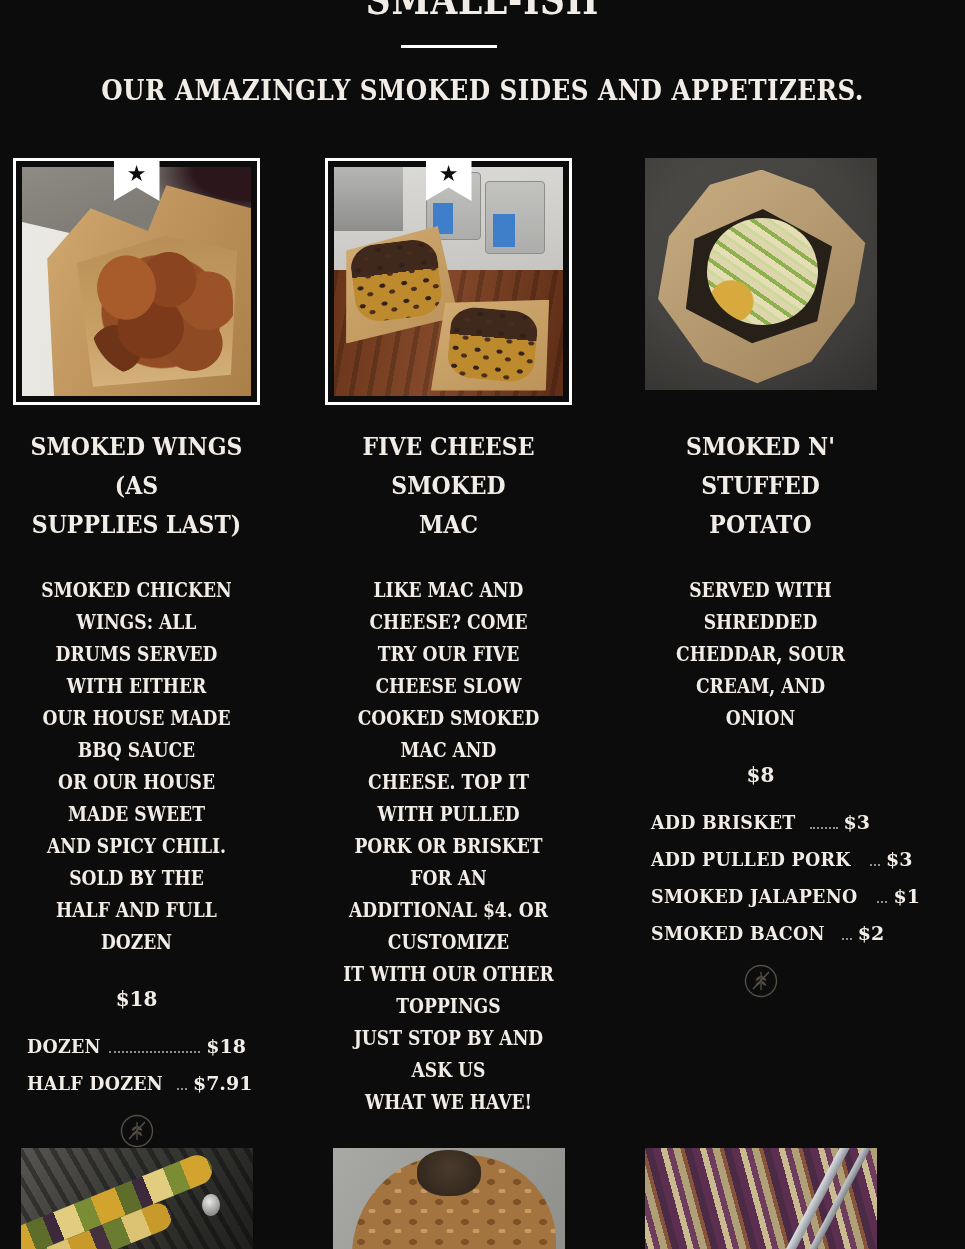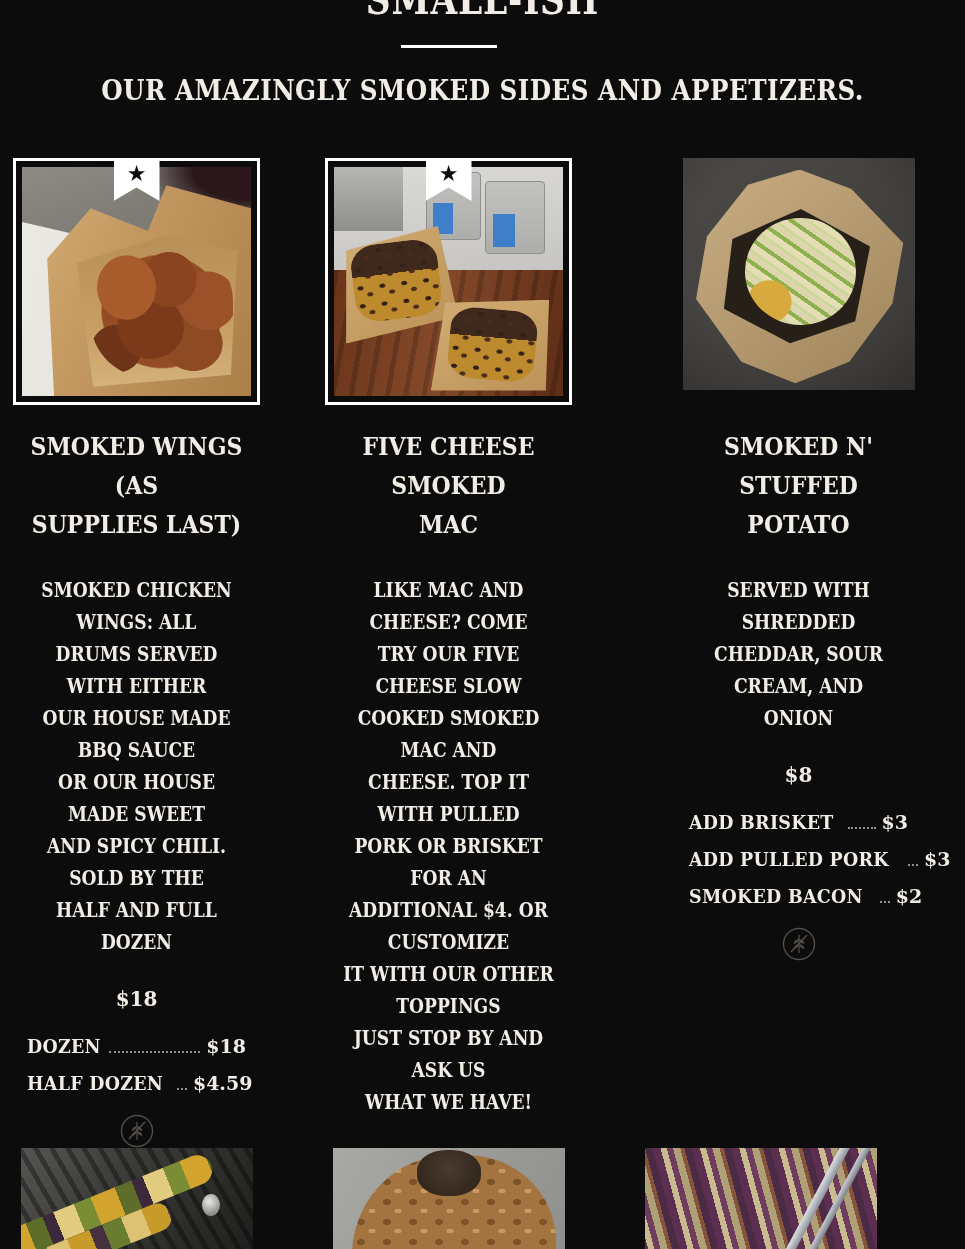--- a/index.html
+++ b/index.html
@@ -12,21 +12,21 @@
   .hdr-title { position:absolute; top:-22px; left:0; width:965px; text-align:center;
                font-size:42px; line-height:44px; font-weight:bold; letter-spacing:1px;
                transform:scaleX(.82); transform-origin:50% 0; }
   .divider { position:absolute; top:45px; left:401px; width:96px; height:3px; background:#ffffff; }
   .hdr-sub { position:absolute; top:76px; left:0; width:965px; text-align:center;
              font-size:28px; line-height:30px; font-weight:bold; letter-spacing:.5px;
              transform:scaleX(.88); transform-origin:50% 0; }
 
   
   .col { position:absolute; top:0; width:247px; }
-  .col1 { left:13px; } .col2 { left:325px; } .col3 { left:675px; }
+  .col1 { left:13px; } .col2 { left:325px; } .col3 { left:637px; }
 
   .photo-area { margin-top:158px; height:247px; position:relative; }
   .photo-frame { position:absolute; inset:0; border:3px solid #ffffff; padding:6px; }
   .photo { position:relative; width:229px; height:229px; overflow:hidden; background:#555; }
   .photo-plain { position:relative; width:232px; height:232px; margin:7px auto 0; overflow:hidden; background:#555; }
 
   .badge { position:absolute; top:-2px; left:50%; transform:translateX(-50%);
            width:46px; height:42px; background:#ffffff; z-index:5;
            clip-path:polygon(0 0,100% 0,100% 100%,50% 68%,0 100%);
            text-align:center; }
@@ -171,21 +171,21 @@
     <div class="price-line">$18</div>
     <div class="opts">
       <div class="opt-row">
         <span class="opt-label">DOZEN</span>
         <span class="dots"></span>
         <span class="opt-price">$18</span>
       </div>
       <div class="opt-row">
         <span class="opt-label">HALF DOZEN</span>
         <span class="dots"></span>
-        <span class="opt-price">$4.59</span>
+        <span class="opt-price">$7.91</span>
       </div>
     </div>
     <div class="diet-icon">
       <svg viewBox="0 0 36 36" width="36" height="36">
         <circle cx="18" cy="18" r="15.5" fill="none" stroke="#534d46" stroke-width="1.4"></circle>
         <path d="M18 27 V9" stroke="#534d46" stroke-width="1.3" fill="none"></path>
         <path d="M18 13 q-4.5 0.5 -5.5 5 q4.5 -0.5 5.5 -5" fill="#534d46"></path>
         <path d="M18 13 q4.5 0.5 5.5 5 q-4.5 -0.5 -5.5 -5" fill="#534d46"></path>
         <path d="M18 18 q-4.5 0.5 -5.5 5 q4.5 -0.5 5.5 -5" fill="#534d46"></path>
         <path d="M18 18 q4.5 0.5 5.5 5 q-4.5 -0.5 -5.5 -5" fill="#534d46"></path>
@@ -267,20 +267,25 @@
         <span class="opt-label">ADD BRISKET</span>
         <span class="dots"></span>
         <span class="opt-price">$3</span>
       </div>
       <div class="opt-row">
         <span class="opt-label">ADD PULLED PORK</span>
         <span class="dots"></span>
         <span class="opt-price">$3</span>
       </div>
       <div class="opt-row">
+        <span class="opt-label">SMOKED JALAPENO</span>
+        <span class="dots"></span>
+        <span class="opt-price">$1</span>
+      </div>
+      <div class="opt-row">
         <span class="opt-label">SMOKED BACON</span>
         <span class="dots"></span>
         <span class="opt-price">$2</span>
       </div>
     </div>
     <div class="diet-icon">
       <svg viewBox="0 0 36 36" width="36" height="36">
         <circle cx="18" cy="18" r="15.5" fill="none" stroke="#534d46" stroke-width="1.4"></circle>
         <path d="M18 27 V9" stroke="#534d46" stroke-width="1.3" fill="none"></path>
         <path d="M18 13 q-4.5 0.5 -5.5 5 q4.5 -0.5 5.5 -5" fill="#534d46"></path>

